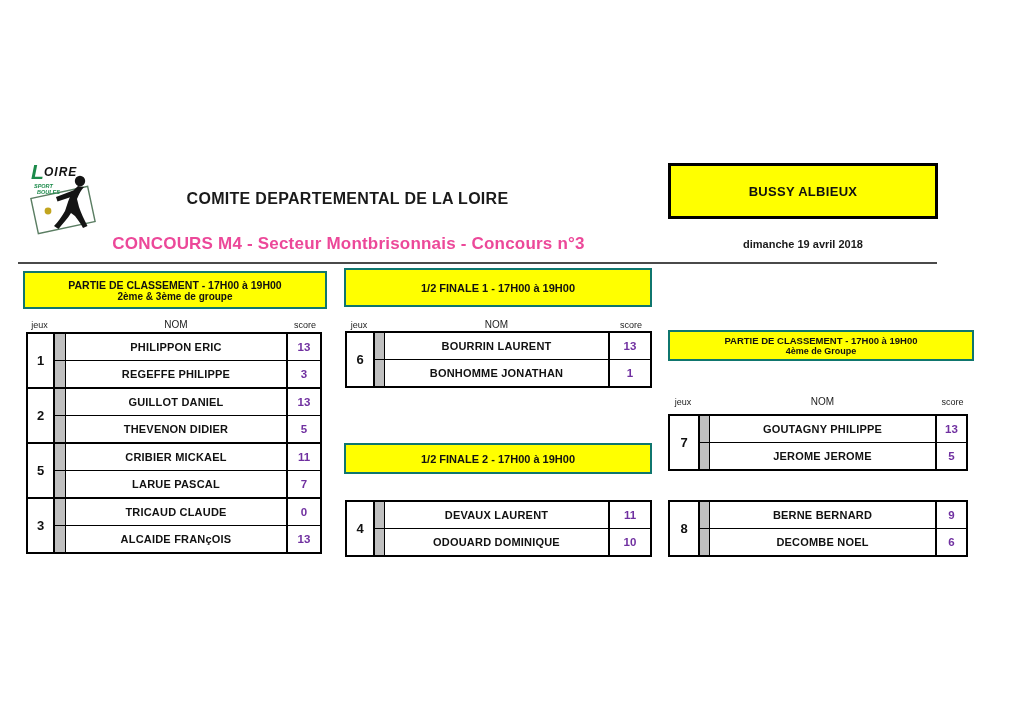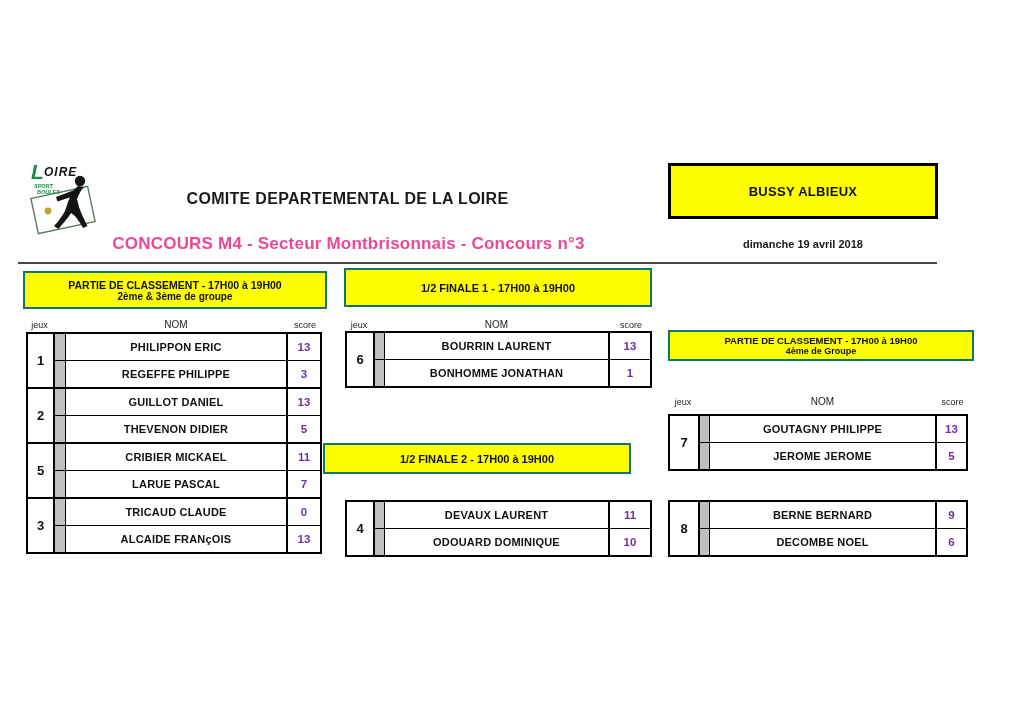--- a/index.html
+++ b/index.html
@@ -93,21 +93,21 @@
 
   <div class="abs banner semi" style="left:344px; top:268px; width:308px; height:39px;">
     <div class="l1">1/2 FINALE 1 - 17H00 à 19H00</div>
   </div>
 
   <div class="abs banner small" style="left:668px; top:330px; width:306px; height:31px;">
     <div class="l1">PARTIE DE CLASSEMENT - 17H00 à 19H00</div>
     <div class="l2">4ème de Groupe</div>
   </div>
 
-  <div class="abs banner semi" style="left:323px; top:443px; width:308px; height:31px;">
+  <div class="abs banner semi" style="left:344px; top:443px; width:308px; height:31px;">
     <div class="l1">1/2 FINALE 2 - 17H00 à 19H00</div>
   </div>
 
   <div class="abs cols colset-left" style="left:26px; top:317px; width:296px;">
     <div class="hjeux">jeux</div>
     <div class="hnom">NOM</div>
     <div class="hscore">score</div>
   </div>
 
   <div class="abs cols colset-mid" style="left:345px; top:317px; width:307px;">

